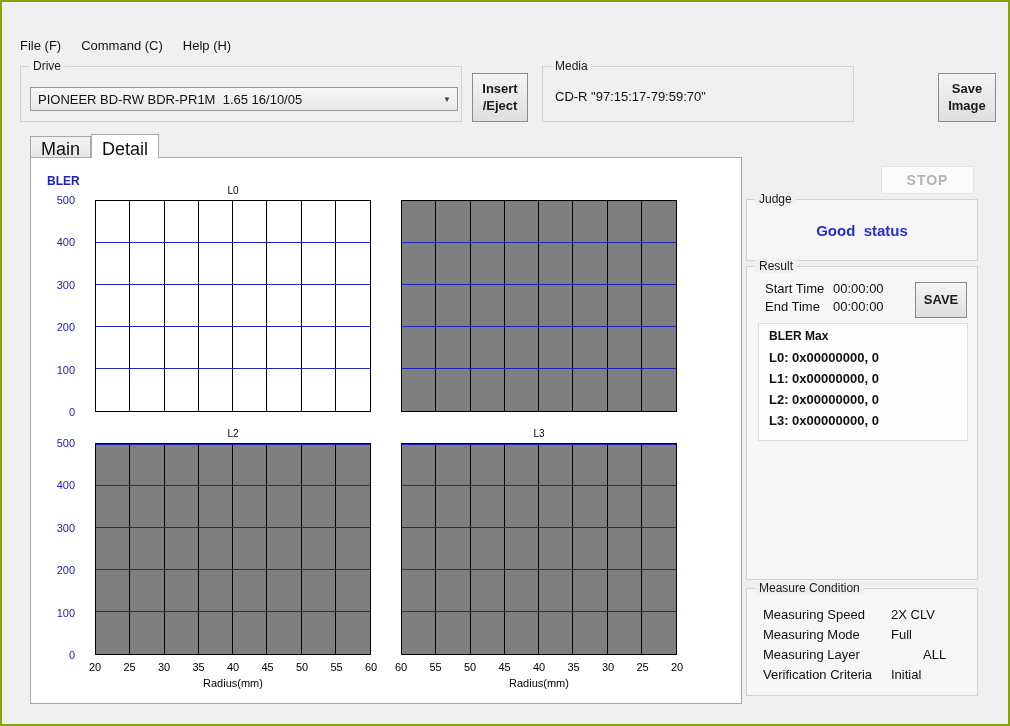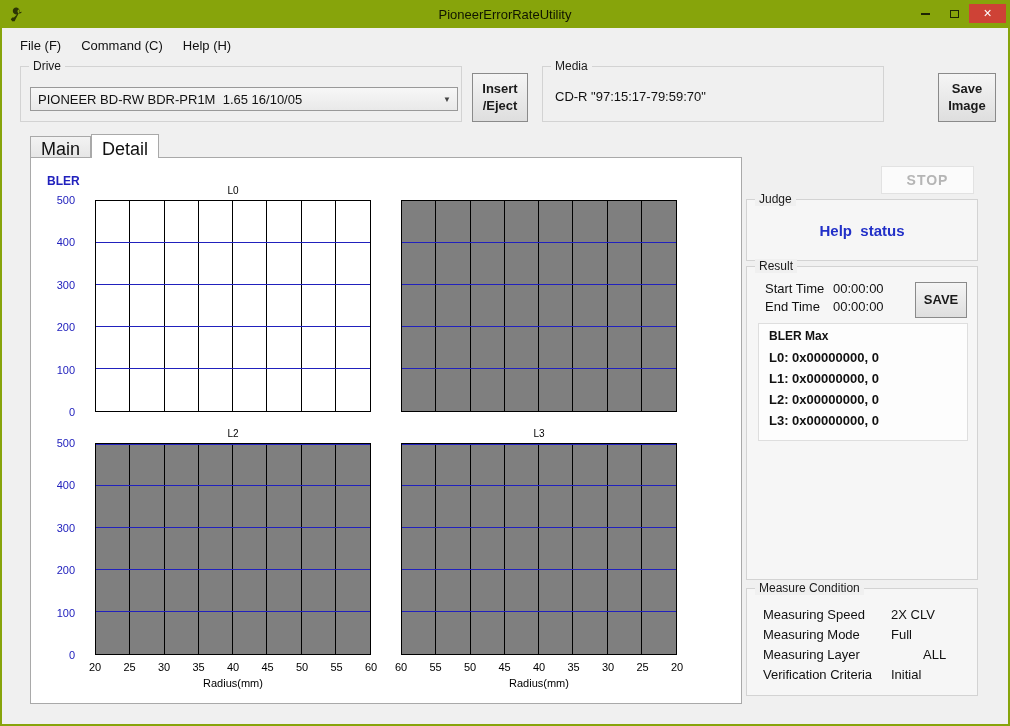--- a/index.html
+++ b/index.html
@@ -85,59 +85,41 @@
   .bler-row-value { position:absolute; right:88px; font-size:13px; }
 
   .mc-row-label { position:absolute; left:16px; font-size:13px; }
   .mc-row-value { position:absolute; left:144px; font-size:13px; }
 </style>
 </head>
 <body>
 
 <div class="window">
 
-  <div class="titlebar">
-    <svg class="app-icon" viewBox="0 0 16 16">
-      <path d="M3.2 12.2 L8.2 7.2 A3.4 3.4 0 1 1 10.4 5 L5.4 14.4 Z M10.2 2.2 A2.2 2.2 0 1 0 12.8 4.8 L10.5 5.2 L9.8 4.5 Z" fill="#2c3505"></path>
-      <rect x="2.4" y="10.6" width="3.4" height="3.4" rx="0.8" transform="rotate(45 4 12.2)" fill="#2c3505"></rect>
-    </svg>
-    <div class="win-title">PioneerErrorRateUtility</div>
-    <div class="caption">
-      <div class="cap-btn">
-        <span class="glyph-min"></span>
-      </div>
-      <div class="cap-btn">
-        <span class="glyph-max"></span>
-      </div>
-      <div class="btn-close">
-        <span>×</span>
-      </div>
-    </div>
-  </div>
 
   <div class="menubar">
     <span class="menu-item">File (F)</span>
     <span class="menu-item">Command (C)</span>
     <span class="menu-item">Help (H)</span>
   </div>
 
   <div class="group" style="left:18px; top:64px; width:442px; height:56px;">
     <span class="group-label">Drive</span>
     <div class="combo">
       <span class="combo-text">PIONEER BD-RW BDR-PR1M  1.65 16/10/05</span>
       <span class="combo-arrow">▼</span>
     </div>
   </div>
 
   <div class="btn btn-insert">
     <span>Insert</span>
     <span>/Eject</span>
   </div>
 
-  <div class="group" style="left:540px; top:64px; width:342px; height:56px;">
+  <div class="group" style="left:540px; top:64px; width:312px; height:56px;">
     <span class="group-label">Media</span>
     <span style="position:absolute; left:12px; top:22px; font-size:13px;">CD-R "97:15:17-79:59:70"</span>
   </div>
 
   <div class="btn btn-saveimg">
     <span>Save</span>
     <span>Image</span>
   </div>
 
   <div class="tabs">
@@ -248,21 +230,21 @@
       </div>
 
     <span class="radius" style="left:64px; top:519px;">Radius(mm)</span>
     <span class="radius" style="left:370px; top:519px;">Radius(mm)</span>
   </div>
 
   <div class="btn-stop">STOP</div>
 
   <div class="group group-light" style="left:744px; top:197px; width:232px; height:62px;">
     <span class="group-label">Judge</span>
-    <div class="judge-status">Help  status</div>
+    <div class="judge-status">Good  status</div>
   </div>
 
   <div class="group group-light" style="left:744px; top:264px; width:232px; height:314px;">
     <span class="group-label">Result</span>
 
     <span class="res-row-label" style="top:14px;">Start Time</span>
     <span class="res-row-value" style="top:14px;">00:00:00</span>
     <span class="res-row-label" style="top:32px;">End Time</span>
     <span class="res-row-value" style="top:32px;">00:00:00</span>
 

